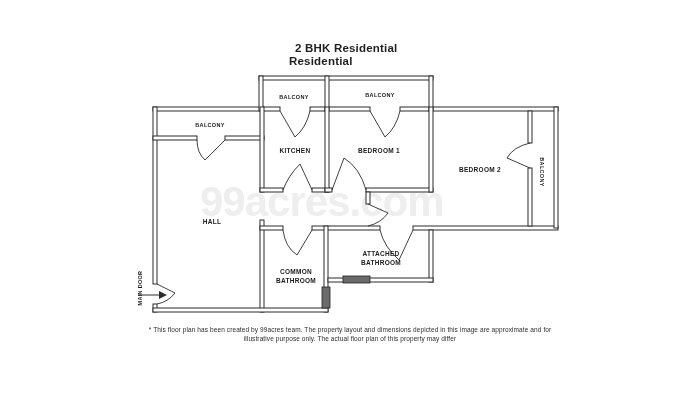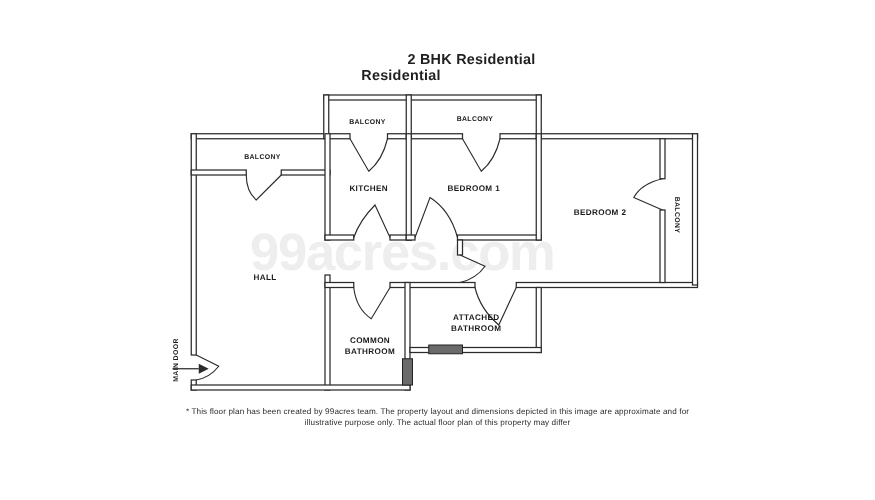--- a/index.html
+++ b/index.html
@@ -1,20 +1,20 @@
 <!DOCTYPE html>
 <html><head>
 <meta charset="utf-8">
 <style>
   html,body{margin:0;padding:0;background:#fff;}
   #canvas{position:relative;width:700px;height:400px;background:#ffffff;overflow:hidden;
           font-family:"Liberation Sans", sans-serif;}
   .title{position:absolute;left:289px;top:42px;color:#1f1f1f;font-size:11.5px;
          font-weight:700;line-height:13px;letter-spacing:.2px;}
-  .title .l1{padding-left:6px;margin-left:31px;}
+  .title .l1{padding-left:6px;}
   .watermark{position:absolute;left:200px;top:178px;font-size:42px;font-weight:800;
              color:#eeeeee;letter-spacing:-1px;white-space:nowrap;}
   .footer{position:absolute;left:10px;top:326px;width:680px;text-align:center;
           color:#2b2b2b;font-size:6.5px;line-height:8.5px;letter-spacing:.1px;}
   svg{position:absolute;left:0;top:0;}
   .wall{fill:#ffffff;stroke:#2b2b2b;stroke-width:1;}
   .door{fill:none;stroke:#2b2b2b;stroke-width:0.9;}
   .win{fill:#6b6b6b;stroke:#222222;stroke-width:0.8;}
   .lbl{fill:#1a1a1a;font-family:"Liberation Sans",sans-serif;font-size:6.5px;
        font-weight:700;text-anchor:middle;letter-spacing:.3px;}

